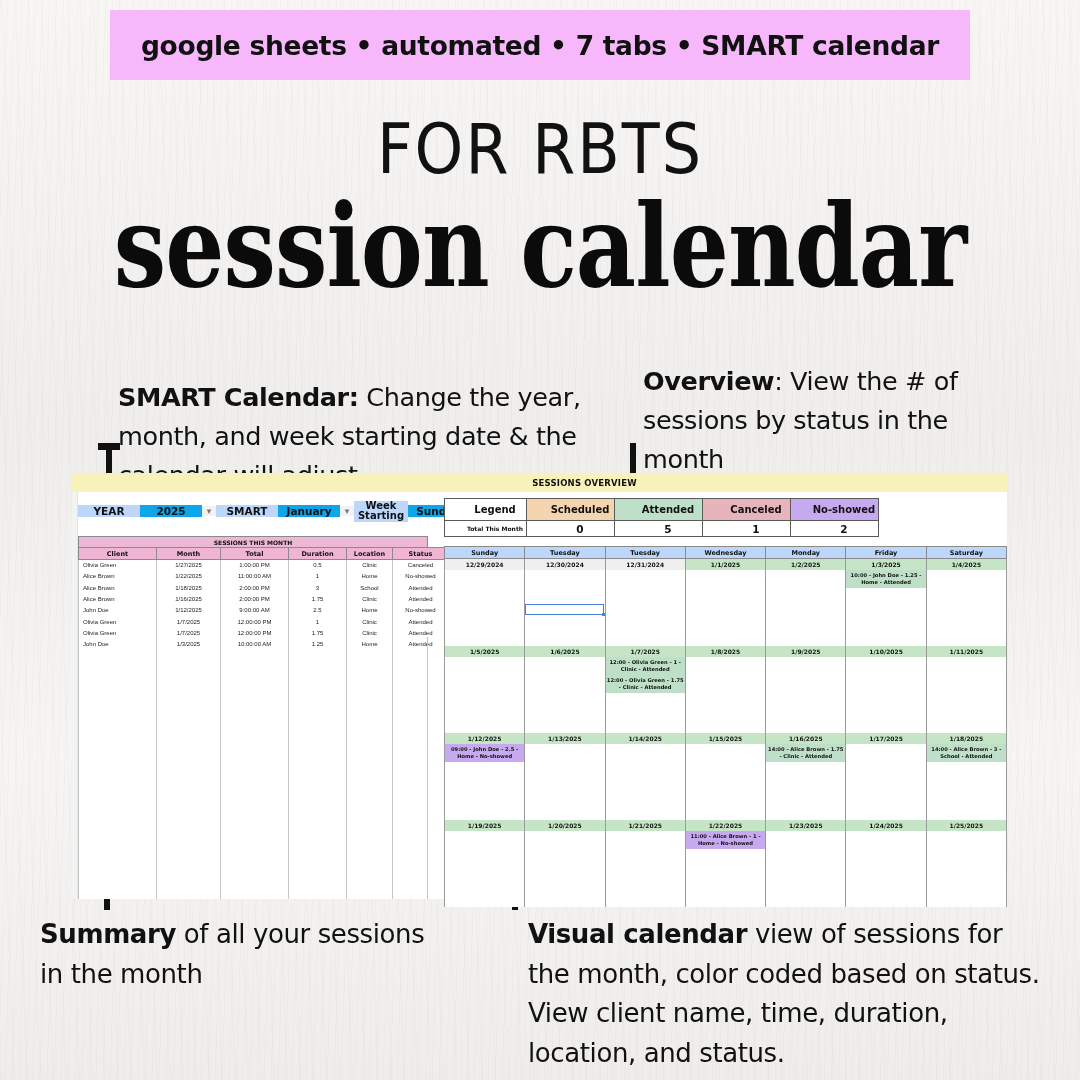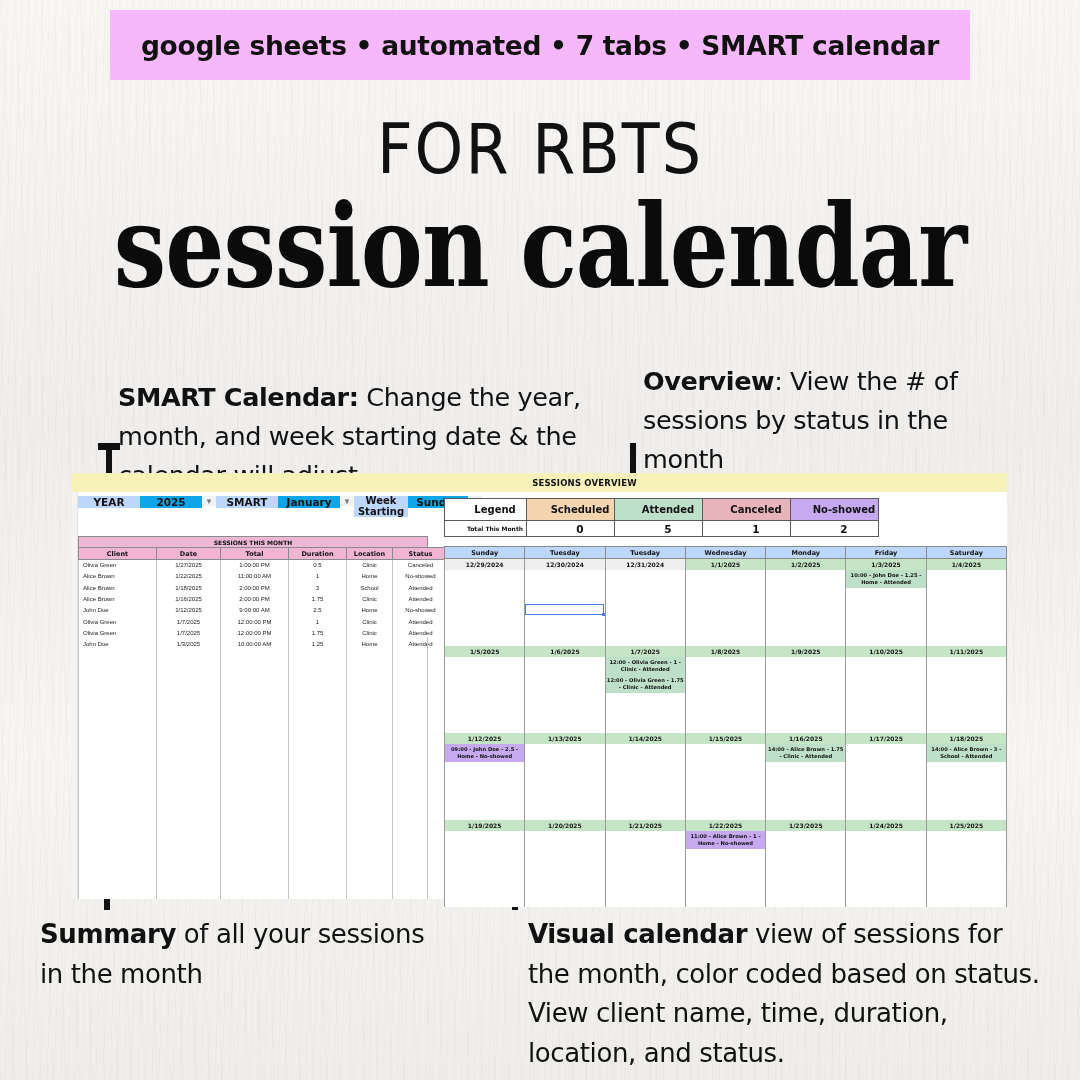--- a/index.html
+++ b/index.html
@@ -84,21 +84,21 @@
     margin-left:90px;
   }
 
   
   .rail-left {
     position:absolute; left:0; top:19px; width:6px; height:407px;
     background:#f3f3f3; border-right:1px solid #e3e3e3;
   }
 
   
-  .ctrl-row { position:absolute; left:6px; top:23px; height:30px; display:flex; align-items:flex-start; }
+  .ctrl-row { position:absolute; left:6px; top:23px; height:30px; display:flex; align-items:center; }
   .ctrl {
     display:flex; align-items:center; justify-content:center; text-align:center;
     font-family:"DejaVu Sans",sans-serif; font-size:10.5px; font-weight:bold; color:#111;
     border:0;
   }
   .ctrl.blue { background:#bdd7fb; }
   .ctrl.value { background:#0ea5e9; font-weight:bold; }
   .ctrl.arrow { background:#f2f2f2; color:#777; font-size:9px; width:14px;}
   .ctrl.wk { line-height:1.05; font-size:10px; }
 
@@ -273,21 +273,21 @@
             <col class="c1">
             <col class="c2">
             <col class="c3">
             <col class="c4">
             <col class="c5">
             <col class="c6">
           </colgroup>
         <thead>
             <tr id="lt-head">
               <th>Client</th>
-              <th>Date</th>
+              <th>Month</th>
               <th>Total</th>
               <th>Duration</th>
               <th>Location</th>
               <th>Status</th>
             </tr>
           </thead>
         <tbody id="lt-body">
             <tr>
               <td class="cl">Olivia Green</td>
               <td>1/27/2025</td>

